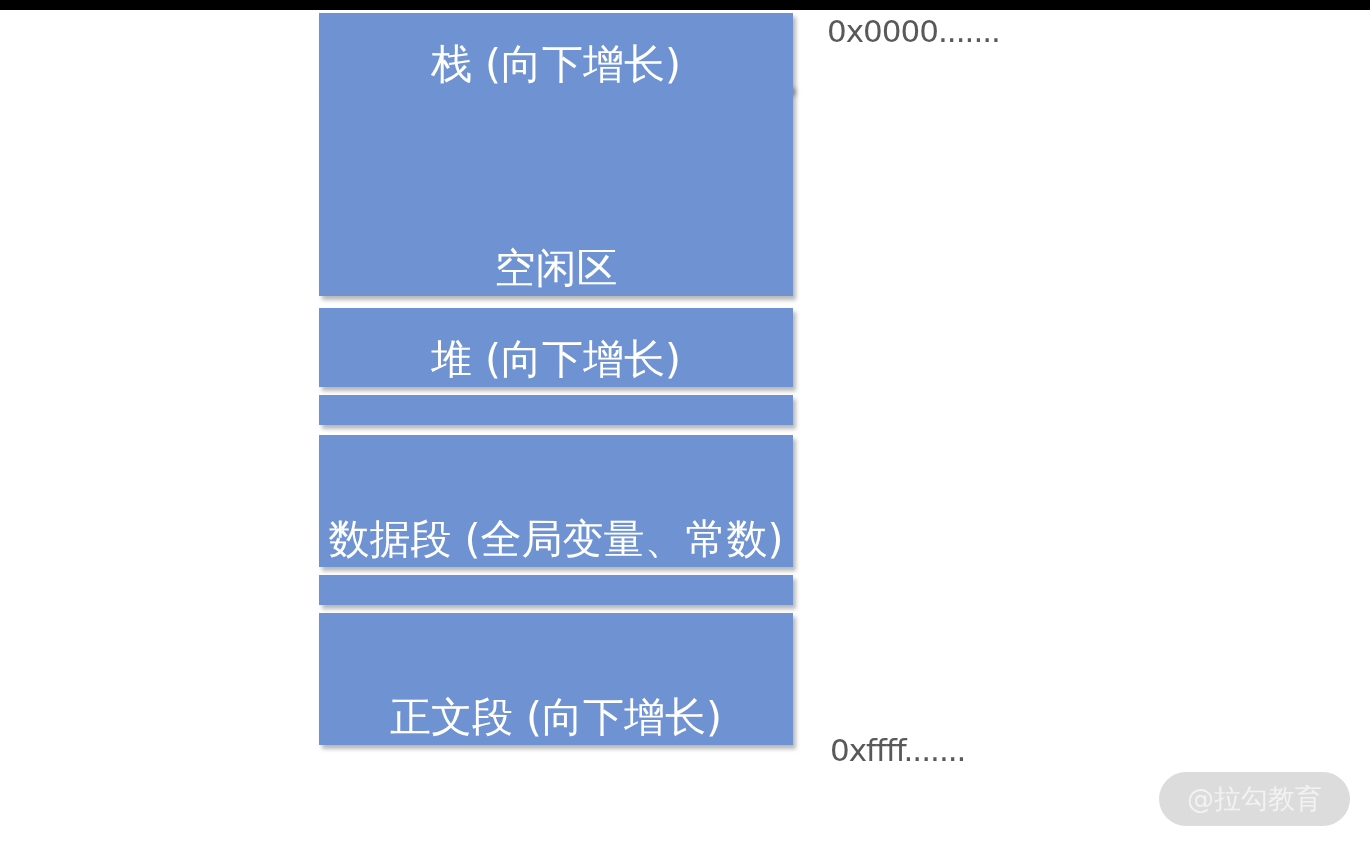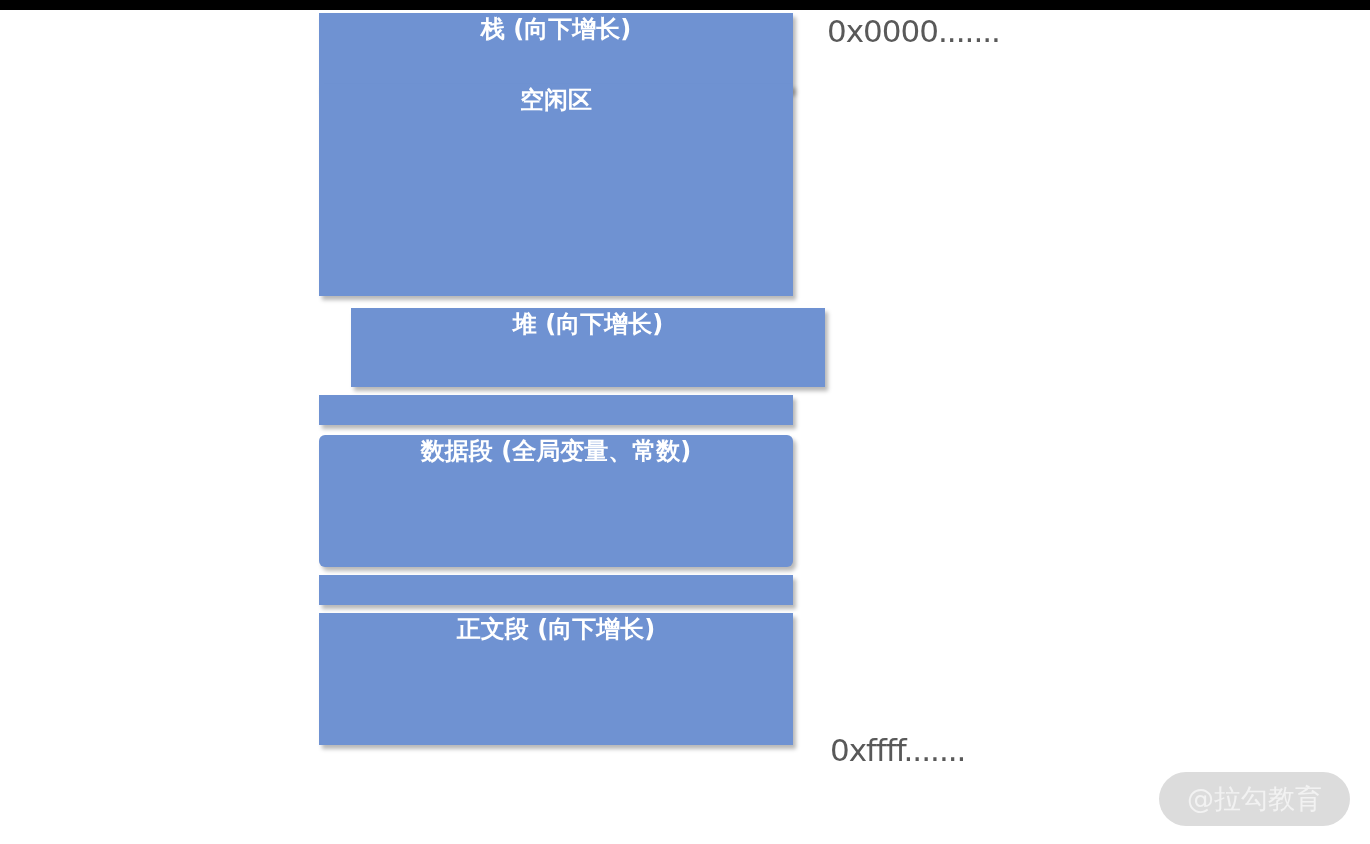--- a/index.html
+++ b/index.html
@@ -6,22 +6,22 @@
     body {
       width: 1370px; height: 844px; position: relative; overflow: hidden;
       background: #ffffff;
       font-family: "DejaVu Sans", "Liberation Sans", sans-serif;
     }
     .topbar { position: absolute; left: 0; top: 0; width: 1370px; height: 10px; background: #000000; }
     .block {
       position: absolute; left: 319px; width: 474px;
       background: #6f92d2;
       box-shadow: 3px 4px 4px rgba(0,0,0,0.28);
-      display: flex; align-items: flex-start; justify-content: center;
-      color: #ffffff; font-weight: bold; font-size: 24px; letter-spacing: 0px;
+      display: flex; align-items: flex-end; justify-content: center;
+      color: #ffffff; font-weight: normal; font-size: 41px; letter-spacing: 0px;
       white-space: nowrap;
     }
     .addr {
       position: absolute; color: #595959; font-size: 31px;
       font-family: "DejaVu Sans", "Liberation Sans", sans-serif;
       letter-spacing: -1px;
     }
     .watermark {
       position: absolute; left: 1159px; top: 772px; width: 191px; height: 54px;
       border-radius: 27px; background: #dcdcdc;
@@ -33,27 +33,27 @@
 <body>
 
 <div class="topbar"></div>
 
 <div class="block" style="top:13px;height:79px;">
   <span>栈 (向下增长)</span>
 </div>
 <div class="block" style="top:84px;height:212px;">
   <span>空闲区</span>
 </div>
-<div class="block" style="top:308px;height:79px;margin-left:32px;">
+<div class="block" style="top:308px;height:79px;">
   <span>堆 (向下增长)</span>
 </div>
 <div class="block" style="top:395px;height:30px;">
   <span></span>
 </div>
-<div class="block" style="top:435px;height:132px;border-radius:6px;">
+<div class="block" style="top:435px;height:132px;">
   <span>数据段 (全局变量、常数)</span>
 </div>
 <div class="block" style="top:575px;height:30px;">
   <span></span>
 </div>
 <div class="block" style="top:613px;height:132px;">
   <span>正文段 (向下增长)</span>
 </div>
 
 <div class="addr" style="left:827px;top:13px;">0x0000.......</div>

